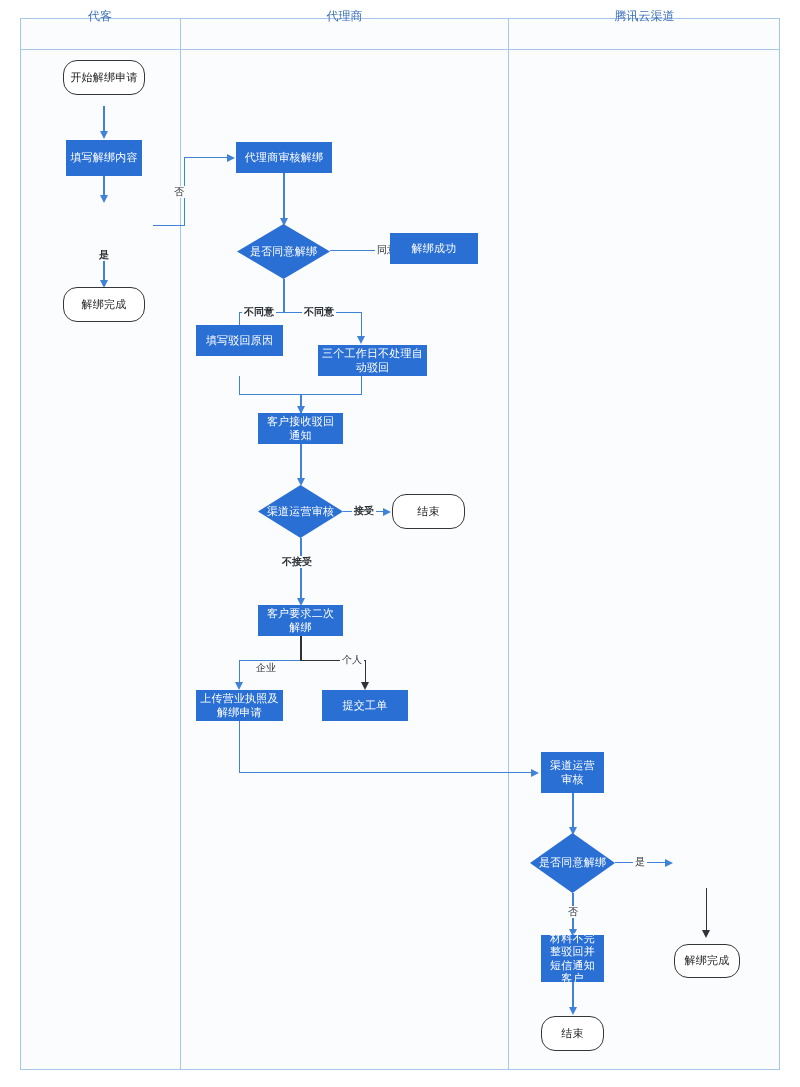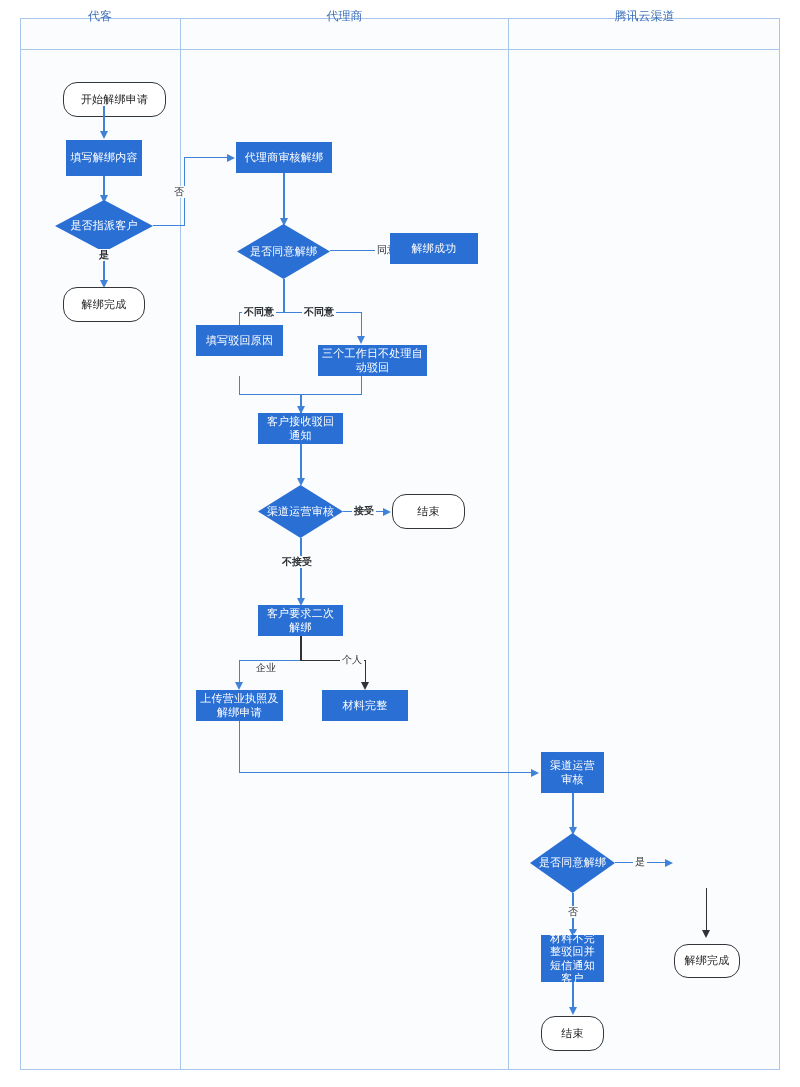--- a/index.html
+++ b/index.html
@@ -143,36 +143,30 @@
 
   <div class="lane-frame"></div>
   <div class="lane-header-row"></div>
   <div class="lane-divider" style="left:180px;"></div>
   <div class="lane-divider" style="left:508px;"></div>
 
   <div class="lane-header" style="left:20px; width:160px;">代客</div>
   <div class="lane-header" style="left:181px; width:327px;font-family:Liberation Serif, serif;">代理商</div>
   <div class="lane-header" style="left:509px; width:271px;">腾讯云渠道</div>
 
-  <div class="node terminal" style="left:63px; top:82px; width:103px; height:35px;">开始解绑申请</div>
+  <div class="node terminal" style="left:63px; top:60px; width:82px; height:35px;">开始解绑申请</div>
 
   <div class="edge v" style="left:103.3px; top:106px; height:26px;"></div>
   <div class="arrow down" style="left:99.5px; top:131px;"></div>
 
   <div class="node process" style="left:66px; top:140px; width:76px; height:36px;">填写解绑内容</div>
 
   <div class="edge v" style="left:103.3px; top:176px; height:22px;"></div>
   <div class="arrow down" style="left:99.5px; top:195px;"></div>
 
-  <div class="node decision" style="left:55px; top:200px; width:98px; height:52px;">
-    <svg class="dia-shape" viewBox="0 0 98 52" preserveAspectRatio="none">
-      <polygon points="49,0 98,26 49,52 0,26" fill="#2a6fd4"></polygon>
-    </svg>
-    <span class="dia-label">是否指派客户</span>
-  </div>
 
   <div class="edge v" style="left:103.3px; top:252px; height:31px;"></div>
   <div class="arrow down" style="left:99.5px; top:280px;"></div>
   <div class="edge-label bold" style="left:97px; top:249px;">是</div>
 
   <div class="node terminal" style="left:63px; top:287px; width:82px; height:35px;">解绑完成</div>
 
   <div class="edge h" style="left:153px; top:225px; width:32px;"></div>
   <div class="edge v" style="left:184px; top:157px; height:69px;"></div>
   <div class="edge h" style="left:184px; top:157px; width:44px;"></div>
@@ -245,21 +239,21 @@
   <div class="edge v" style="left:239px; top:660px; height:24px;"></div>
   <div class="arrow down" style="left:235.2px; top:682px;"></div>
   <div class="edge h dark" style="left:300px; top:660px; width:66px;"></div>
   <div class="edge v dark" style="left:364.6px; top:660px; height:24px;"></div>
   <div class="arrow down dark" style="left:360.8px; top:682px;"></div>
 
   <div class="edge-label" style="left:254px; top:662px;">企业</div>
   <div class="edge-label" style="left:340px; top:654px;">个人</div>
 
   <div class="node process" style="left:196px; top:690px; width:87px; height:31px;">上传营业执照及解绑申请</div>
-  <div class="node process" style="left:322px; top:690px; width:86px; height:31px;">材料完整</div>
+  <div class="node process" style="left:322px; top:690px; width:86px; height:31px;">提交工单</div>
 
   <div class="edge v" style="left:239px; top:721px; height:52px;"></div>
   <div class="edge h" style="left:239px; top:772px; width:293px;"></div>
   <div class="arrow right" style="left:531px; top:768.5px;"></div>
 
   <div class="node process" style="left:541px; top:752px; width:63px; height:41px;">渠道运营审核</div>
 
   <div class="edge v" style="left:572.3px; top:793px; height:40px;"></div>
   <div class="arrow down" style="left:568.5px; top:827px;"></div>
 

